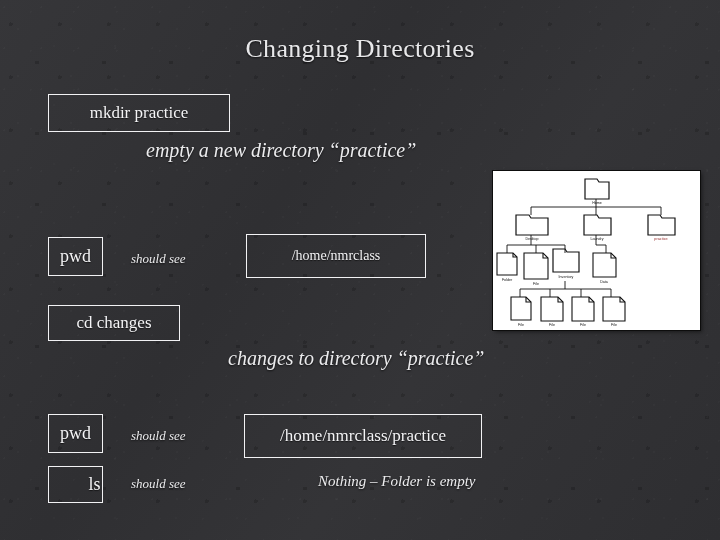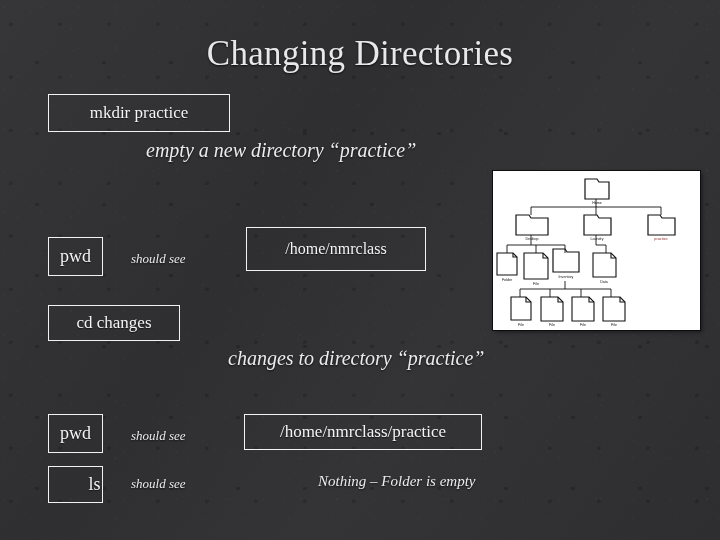--- a/index.html
+++ b/index.html
@@ -29,21 +29,21 @@
     background-size: 37px 41px, 53px 47px, 43px 39px, 61px 59px, 67px 71px, 49px 53px, 100% 100%;
   }
 
   .title {
     position: absolute;
     left: 0;
     top: 34px;
     width: 720px;
     text-align: center;
     font-family: "Liberation Serif", serif;
-    font-size: 35px;
+    font-size: 26px;
     letter-spacing: 0.3px;
     color: #e8e8ea;
     text-shadow: 0 1px 2px rgba(0,0,0,0.75);
     white-space: nowrap;
   }
 
   .cmdbox {
     position: absolute;
     box-sizing: border-box;
     border: 1px solid #f2f2f4;
@@ -102,31 +102,31 @@
 
   <div class="cmdbox" style="left:48px; top:94px; width:182px; height:38px; font-size:17px;">mkdir  practice</div>
 
   <div class="note note-big" style="left:146px; top:139px;">empty a new directory “practice”</div>
 
 
   <div class="cmdbox" style="left:48px; top:237px; width:55px; height:39px; font-size:18px;">pwd</div>
 
   <div class="note note-small" style="left:131px; top:251px;">should see</div>
 
-  <div class="cmdbox" style="left:246px; top:227px; width:180px; height:44px; font-size:16px;text-align:center;">/home/nmrclass</div>
+  <div class="cmdbox" style="left:246px; top:234px; width:180px; height:44px; font-size:14px;text-align:center;">/home/nmrclass</div>
 
   <div class="cmdbox" style="left:48px; top:305px; width:132px; height:36px; font-size:17px;">cd  changes</div>
 
   <div class="note note-big" style="left:228px; top:347px;">changes to directory “practice”</div>
 
   <div class="cmdbox" style="left:48px; top:414px; width:55px; height:39px; font-size:18px;">pwd</div>
 
   <div class="note note-small" style="left:131px; top:428px;">should see</div>
 
-  <div class="cmdbox" style="left:244px; top:414px; width:238px; height:36px; font-size:17px;">/home/nmrclass/practice</div>
+  <div class="cmdbox" style="left:244px; top:414px; width:238px; height:44px; font-size:17px;">/home/nmrclass/practice</div>
 
   <div class="cmdbox" style="left:48px; top:466px; width:55px; height:37px; font-size:18px;padding-left:38px;">ls</div>
 
   <div class="note note-small" style="left:131px; top:476px;">should see</div>
 
   <div class="note note-mid" style="left:318px; top:473px;">Nothing – Folder is empty</div>
 
   <div id="diagram-panel">
     <svg width="207" height="159" viewBox="0 0 207 159" xmlns="http://www.w3.org/2000/svg">
       <rect x="0" y="0" width="207" height="159" fill="#ffffff"></rect>

